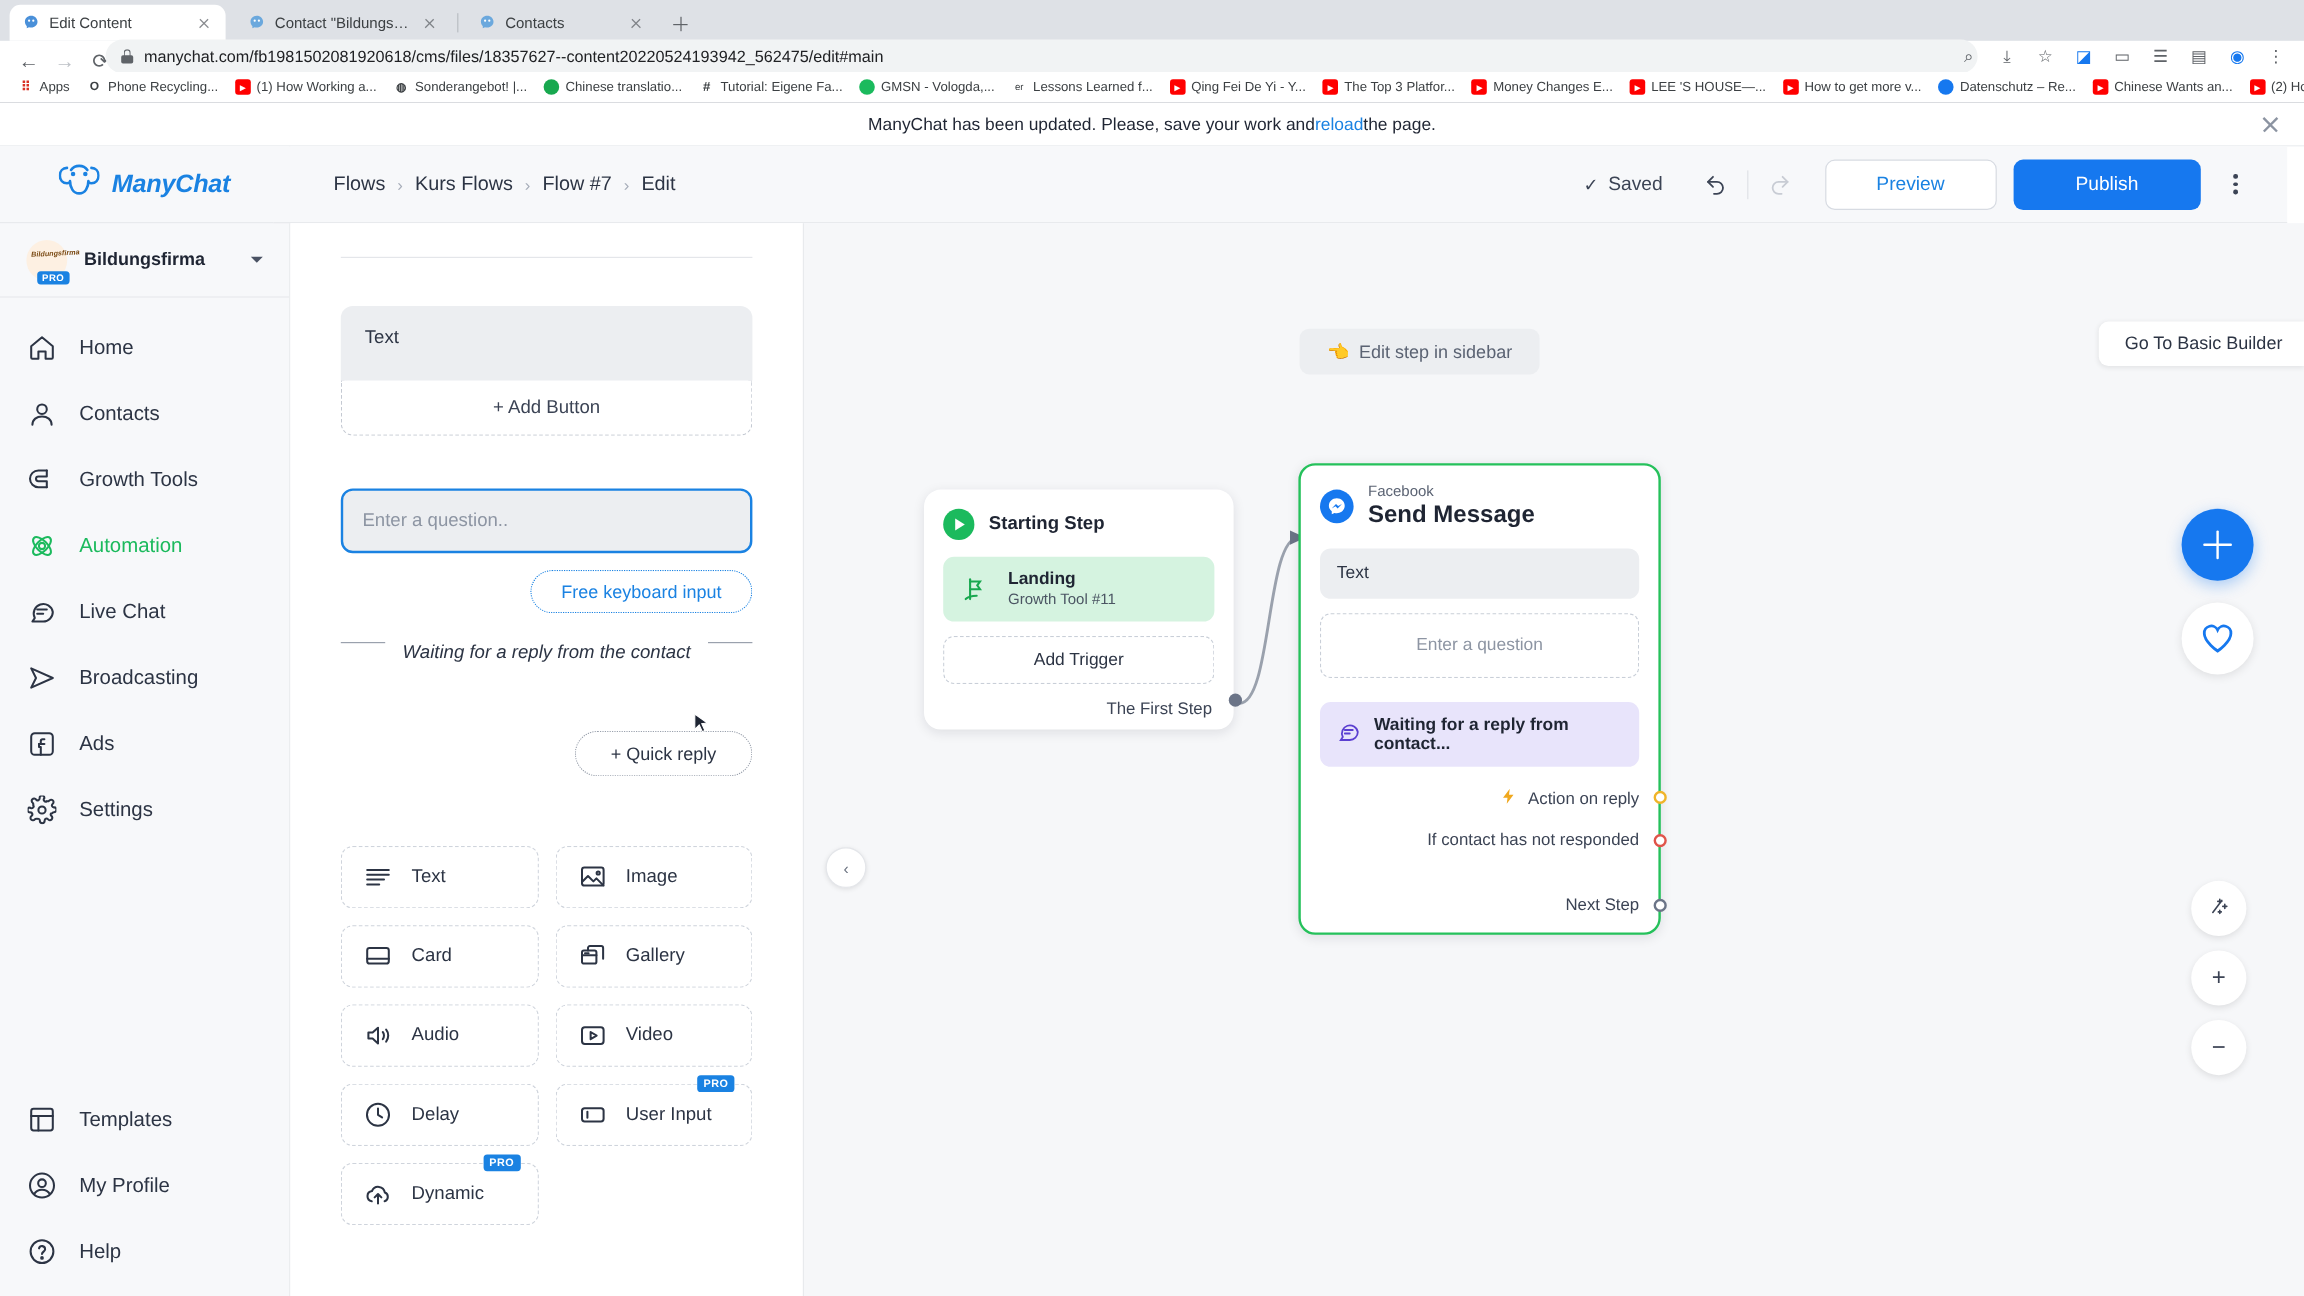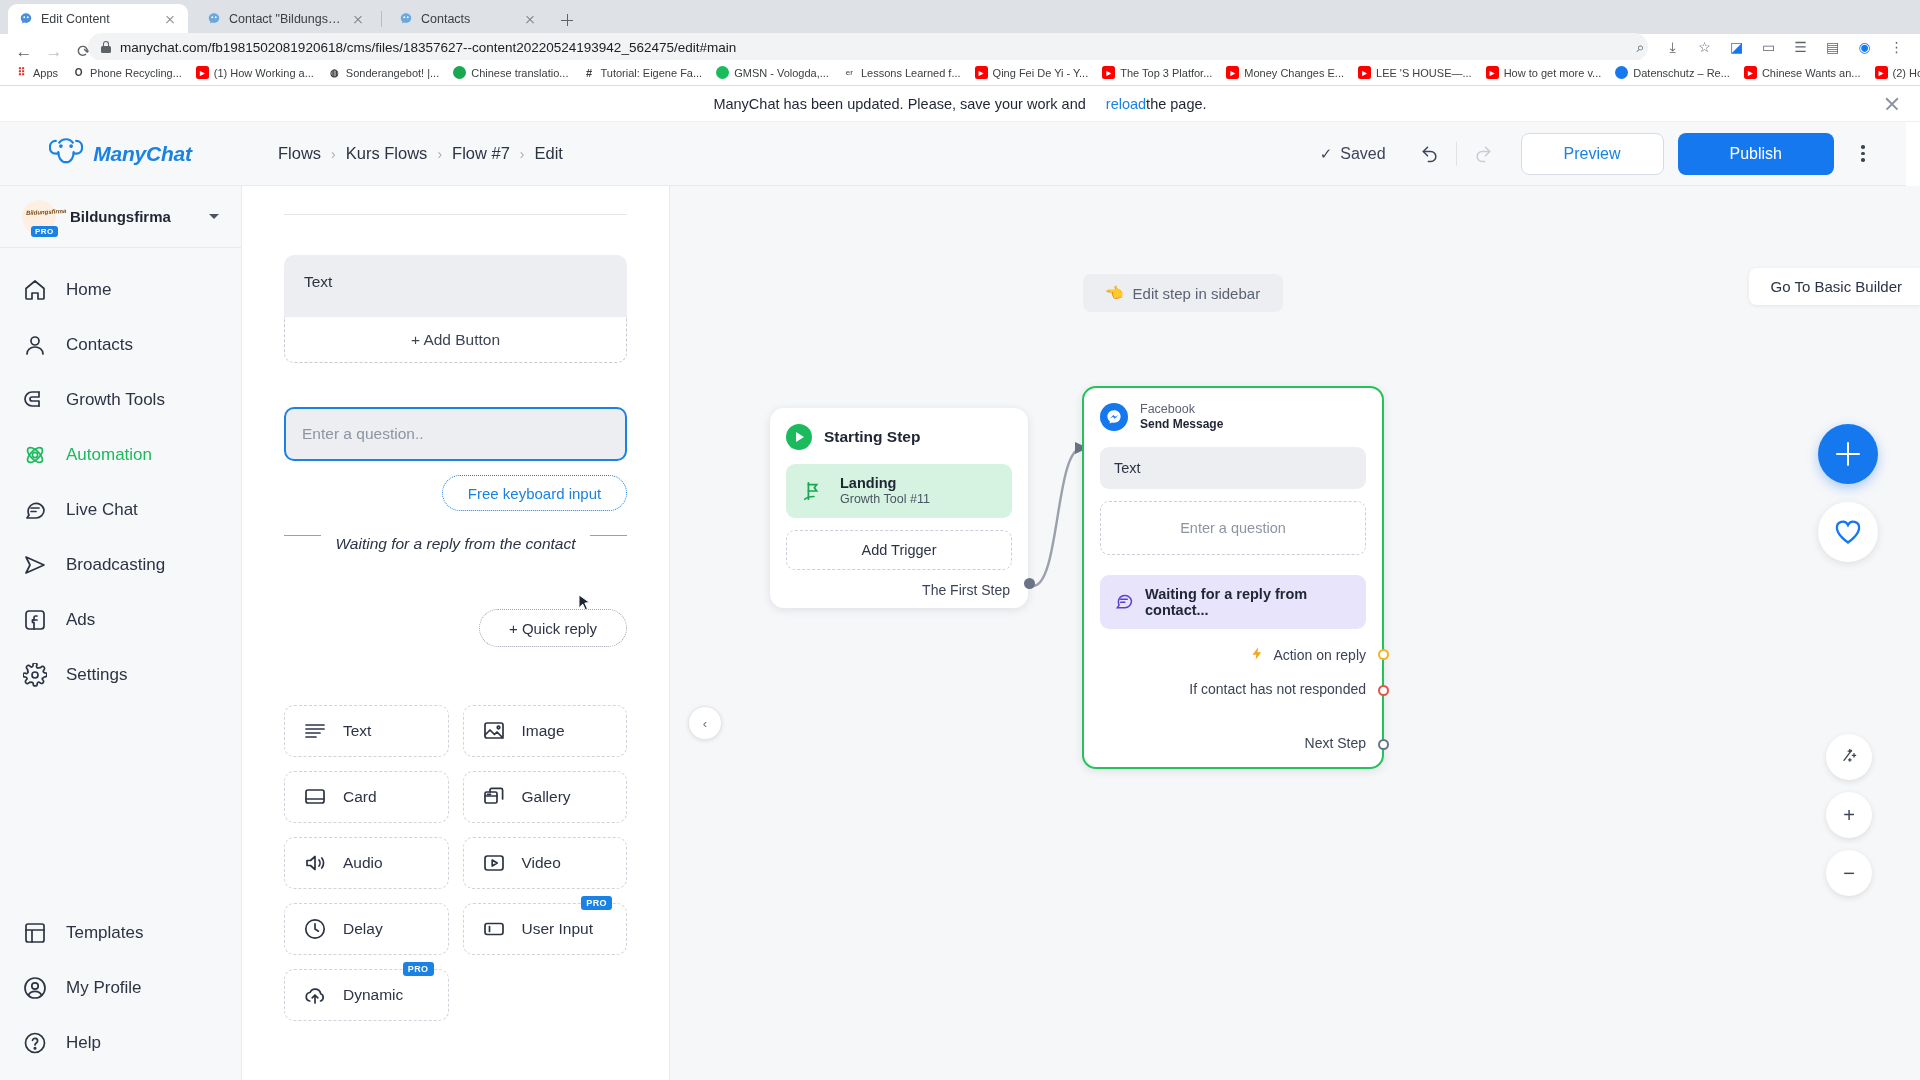--- a/index.html
+++ b/index.html
@@ -54,21 +54,21 @@
   .bm-ico { width:13px; height:13px; border-radius:2.5px; flex:0 0 13px; display:flex; align-items:center; justify-content:center; font-size:8px; color:#fff; font-weight:bold; }
 
   
   .app { position:absolute; left:0; top:86px; width:1920px; height:994px; background:#ffffff; }
 
   .update-banner {
     position:absolute; left:0; top:0; width:1920px; height:36px; background:#ffffff;
     display:flex; align-items:center; justify-content:center; font-size:14.5px; color:#1f2533;
     border-bottom:1px solid #eceef1;
   }
-  .update-banner a { color:#1a82e2; text-decoration:none;padding-left:20px; }
+  .update-banner a { color:#1a82e2; text-decoration:none; }
   .banner-close { position:absolute; right:20px; top:10px; width:16px; height:16px; }
   .banner-close:before, .banner-close:after { content:""; position:absolute; left:0; top:7px; width:16px; height:1.5px; background:#8b93a1; }
   .banner-close:before { transform:rotate(45deg);} .banner-close:after{transform:rotate(-45deg);}
 
   
   .sidebar { position:absolute; left:0; top:36px; width:242px; height:958px; background:#f7f8fa; border-right:1px solid #e8eaed; }
   .brand { height:64px; display:flex; align-items:center; justify-content:center; gap:10px; border-bottom:1px solid #e8eaed; }
   .brand-name { font-size:21px; font-weight:700; color:#1a82e2; letter-spacing:-0.2px;font-style:italic; }
   .account { height:62px; display:flex; align-items:center; padding:0 22px; gap:14px; border-bottom:1px solid #e8eaed; cursor:pointer; }
   .acc-avatar { width:34px; height:34px; border-radius:50%; background:#fdf0e2; position:relative; flex:0 0 34px; overflow:visible; }
@@ -183,21 +183,21 @@
   .add-trigger { margin-top:12px; height:40px; border:1.6px dashed #c9cfd8; border-radius:9px; display:flex; align-items:center; justify-content:center; font-size:14.5px; color:#2c3444; cursor:pointer; }
   .first-step { margin-top:12px; text-align:right; font-size:14px; color:#3c4455; padding-right:2px; }
   .port { position:absolute; width:11px; height:11px; border-radius:50%; }
 
   .node-msg {
     position:absolute; left:412px; top:200px; width:302px; background:#fff; border:2px solid #25c15b;
     border-radius:14px; box-shadow:0 2px 10px rgba(16,24,40,.10); padding:14px 16px 16px;
   }
   .fb-ico { width:28px; height:28px; border-radius:50%; background:#1678ef; display:flex; align-items:center; justify-content:center; flex:0 0 28px; }
   .msg-kicker { font-size:12.5px; color:#5b6373; line-height:1.2; }
-  .msg-title { font-size:12px; color:#1f2533; font-weight:600; line-height:1.2; }
+  .msg-title { font-size:20px; color:#1f2533; font-weight:600; line-height:1.2; }
   .msg-text-chip { margin-top:14px; background:#eceef1; border-radius:9px; padding:13px 14px; font-size:14.5px; color:#2c3444; }
   .msg-q { margin-top:12px; border:1.6px dashed #c9cfd8; border-radius:9px; height:54px; display:flex; align-items:center; justify-content:center; font-size:14.5px; color:#8d95a3; }
   .msg-waiting { margin-top:20px; background:#e8e4fb; border-radius:9px; padding:11px 14px; display:flex; align-items:center; gap:11px; font-size:14.5px; color:#1f2533; font-weight:600; }
   .msg-row { margin-top:16px; display:flex; align-items:center; justify-content:flex-end; gap:8px; font-size:14px; color:#3c4455; position:relative; }
   .msg-row.nx { margin-top:38px; }
 
   .edge { position:absolute; left:0; top:0; width:1250px; height:894px; pointer-events:none; }
   .cursor { position:absolute; left:578px; top:508px; width:13px; height:18px; z-index:30; }
 </style>
 </head>

